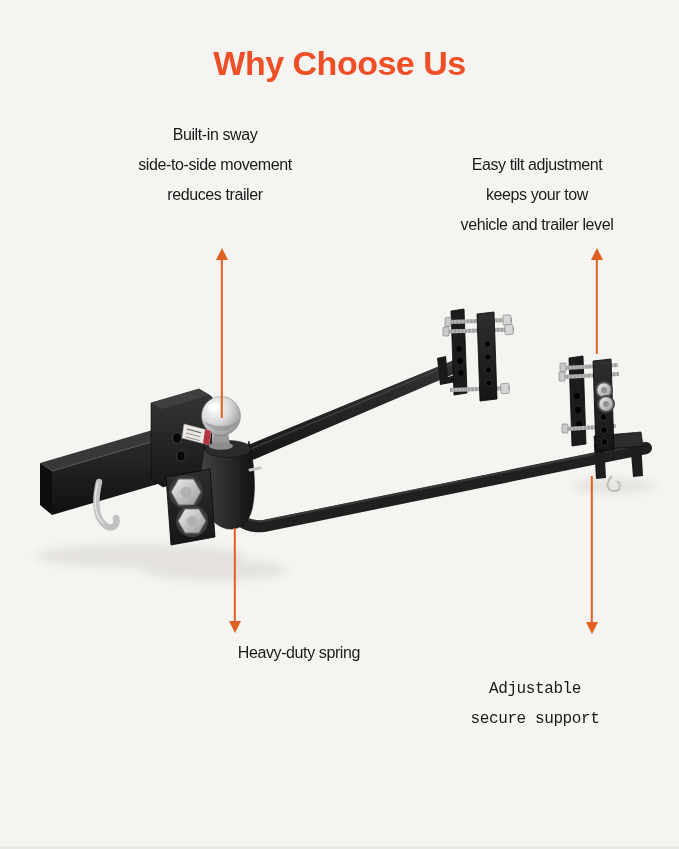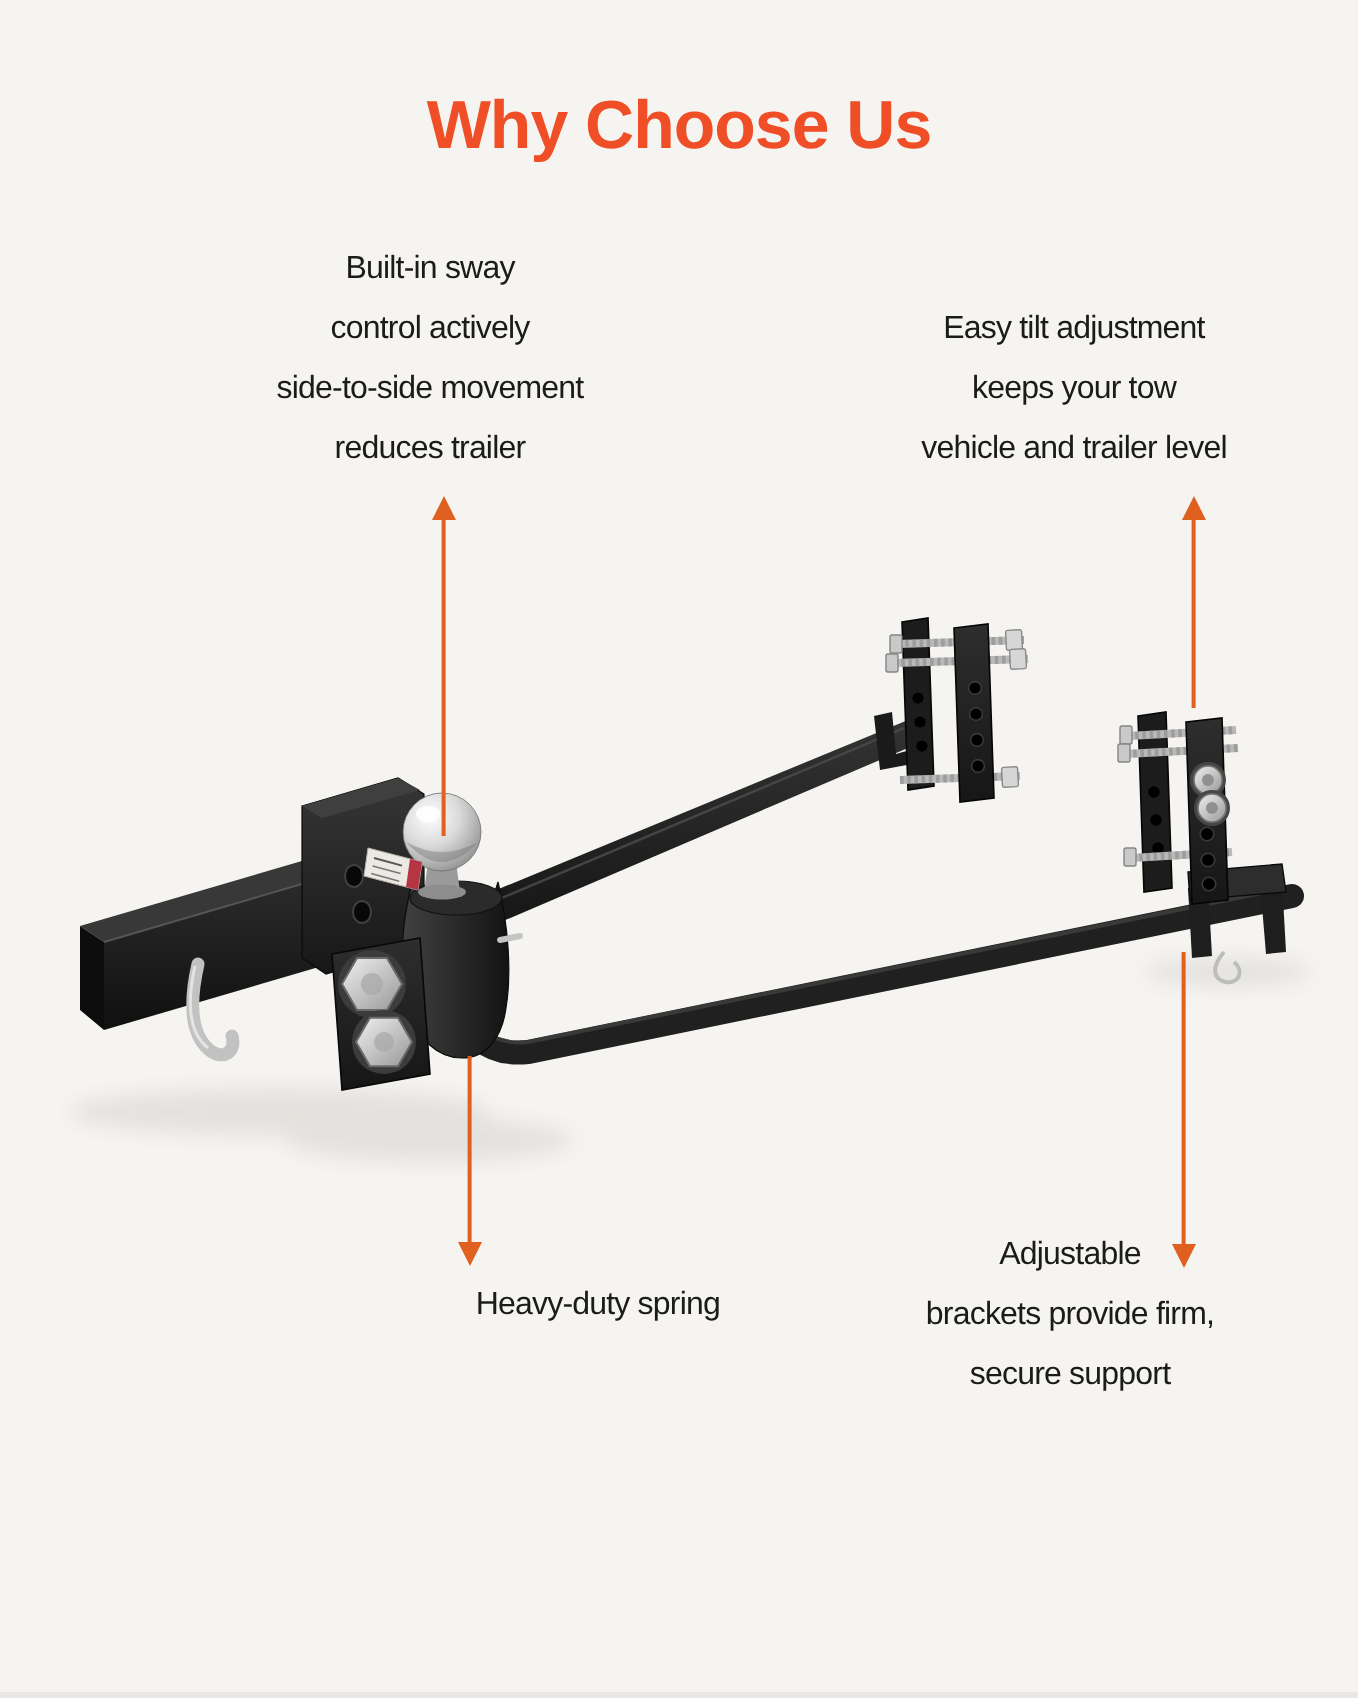--- a/index.html
+++ b/index.html
@@ -20,21 +20,21 @@
     font-size:34px;font-weight:700;letter-spacing:-0.5px;
   }
   .callout{
     position:absolute;width:290px;text-align:center;color:var(--text);
     font-size:16px;line-height:30px;letter-spacing:-0.4px;font-weight:400;
   }
   .callout span{display:block;}
   .co-tl{left:70px;top:120px;}
   .co-tr{left:392px;top:150px;}
   .co-bl{left:70px;top:638px;text-align:right;}
-  .co-br{left:390px;top:613px;}
+  .co-br{left:390px;top:674px;font-family:Liberation Mono, monospace;}
   .arrow{position:absolute;width:13px;}
   .arrow .line{
     position:absolute;left:50%;transform:translateX(-50%);
     width:2.4px;background:var(--arrow);
   }
   .arrow .head{
     position:absolute;left:50%;transform:translateX(-50%);
     width:0;height:0;border-left:6.5px solid transparent;border-right:6.5px solid transparent;
   }
   .arrow.up .head{top:0;border-bottom:12px solid var(--arrow);}
@@ -234,34 +234,32 @@
     <div class="line"></div>
     <div class="head"></div>
   </div>
   <div class="arrow down ar-br">
     <div class="line"></div>
     <div class="head"></div>
   </div>
 
   <div class="callout co-tl">
     <span>Built-in sway</span>
-    <span>control actively</span>
     <span>side-to-side movement</span>
     <span>reduces trailer</span>
   </div>
 
   <div class="callout co-tr">
     <span>Easy tilt adjustment</span>
     <span>keeps your tow</span>
     <span>vehicle and trailer level</span>
   </div>
 
   <div class="callout co-bl">
     <span>Heavy-duty spring</span>
   </div>
 
   <div class="callout co-br">
     <span>Adjustable</span>
-    <span>brackets provide firm,</span>
     <span>secure support</span>
   </div>
 
 </div>
 
 </body></html>

